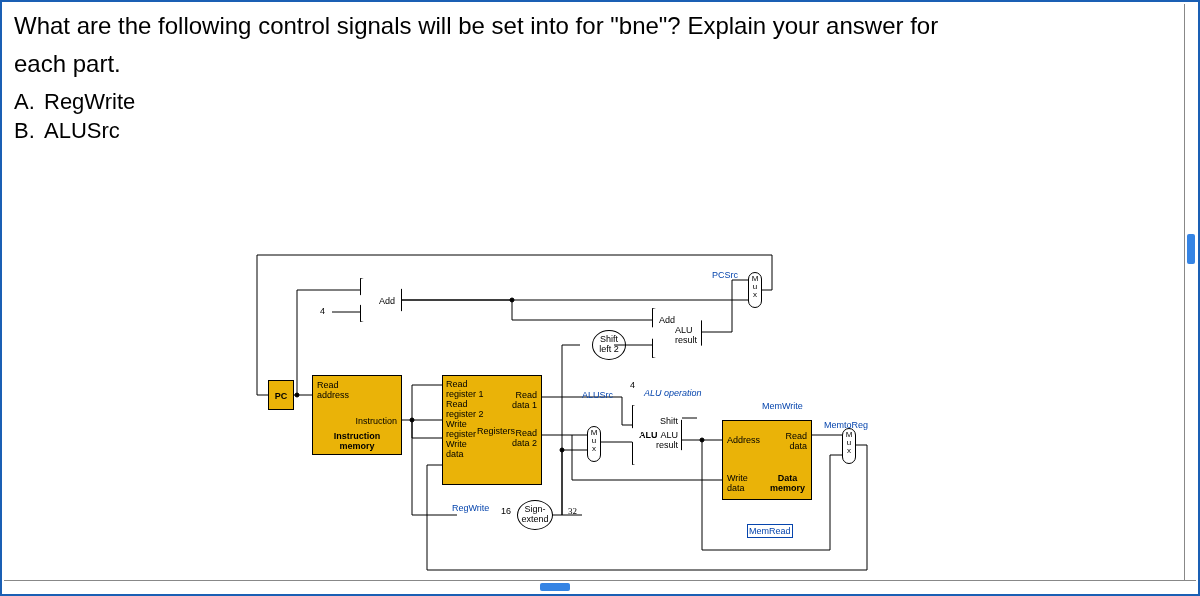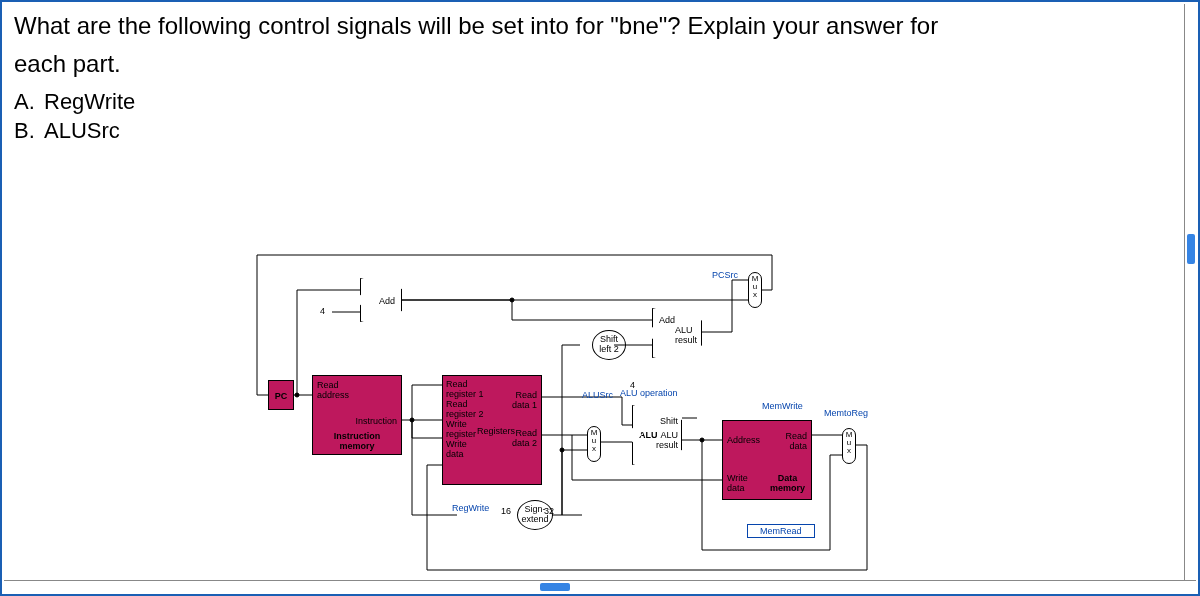--- a/index.html
+++ b/index.html
@@ -24,21 +24,21 @@
   .diagram {
     position: absolute;
     left: 250px;
     top: 248px;
     width: 640px;
     height: 340px;
   }
   .box {
     position: absolute;
     border: 1px solid #000;
-    background: #be185d;
+    background: #eab308;
     font-size: 9px;
     text-align: center;
   }
   .label { position: absolute; font-size: 9px; }
   .label-blue { color: #0645ad; margin-top: 16px; }
   .mux {
     position: absolute;
     width: 14px;
     border: 1px solid #000;
     border-radius: 7px;
@@ -172,49 +172,49 @@
 data 1</div>
     <div style="position:absolute; right:4px; top:52px; text-align:right; white-space:pre-line;">Read
 data 2</div>
     <div style="position:absolute; left:34px; top:50px; font-weight:normal;">Registers</div>
   </div>
   <div class="label label-blue" style="left:200px; top:237px;">RegWrite</div>
 
   <div class="shape" style="left:265px; top:250px; width:36px; height:30px; border-radius:50%; white-space:pre-line; padding-top:3px;">Sign-
 extend</div>
   <div class="label" style="left:249px; top:256px;text-align:center;">16</div>
-  <div class="label" style="left:292px; top:256px;">32</div>
+  <div class="label" style="left:316px; top:256px;font-family:Liberation Serif, serif;">32</div>
 
   <div class="label label-blue" style="left:330px; top:124px;">ALUSrc</div>
 
   <div class="mux" style="left:335px; top:176px; height:36px; white-space:pre-line;">M
 u
 x</div>
 
   <div class="shape" style="left:380px; top:155px; width:50px; height:60px; clip-path: polygon(0 0, 100% 25%, 100% 75%, 0 100%, 0 62%, 20% 50%, 0 38%);">
     <span style="position:absolute; left:6px; top:24px; font-weight:bold;">ALU</span>
     <span style="position:absolute; right:3px; top:10px;">Shift</span>
     <span style="position:absolute; right:3px; top:24px; white-space:pre-line; text-align:right;">ALU
 result</span>
   </div>
-  <div class="label label-blue" style="left:368px; top:122px;">ALU operation</div>
+  <div class="label label-blue" style="left:392px; top:122px;font-style:italic;">ALU operation</div>
   <div class="label" style="left:378px; top:130px;">4</div>
 
   <div class="box" style="left:470px; top:170px; width:90px; height:80px; text-align:left; padding:3px;">
     <div style="position:absolute; left:4px; top:14px;">Address</div>
     <div style="position:absolute; left:4px; bottom:6px; white-space:pre-line;">Write
 data</div>
     <div style="position:absolute; right:4px; top:10px; text-align:right; white-space:pre-line;">Read
 data</div>
     <div style="position:absolute; right:6px; bottom:6px; font-weight:bold; white-space:pre-line; text-align:center;">Data
 memory</div>
   </div>
   <div class="label label-blue" style="left:510px; top:135px;">MemWrite</div>
-  <div class="label label-blue" style="left:495px; top:258px; border:1px solid #0645ad; padding:1px 12px;">MemRead</div>
-  <div class="label label-blue" style="left:572px; top:142px;">MemtoReg</div>
+  <div class="label label-blue" style="left:495px; top:258px; border:1px solid #0645ad; padding:1px 1px;">MemRead</div>
+  <div class="label label-blue" style="left:572px; top:154px;">MemtoReg</div>
 
   <div class="mux" style="left:590px; top:178px; height:36px; white-space:pre-line;">M
 u
 x</div>
 
   <div class="label label-blue" style="left:460px; top:4px;">PCSrc</div>
   <div class="mux" style="left:496px; top:22px; height:36px; white-space:pre-line;">M
 u
 x</div>
 

